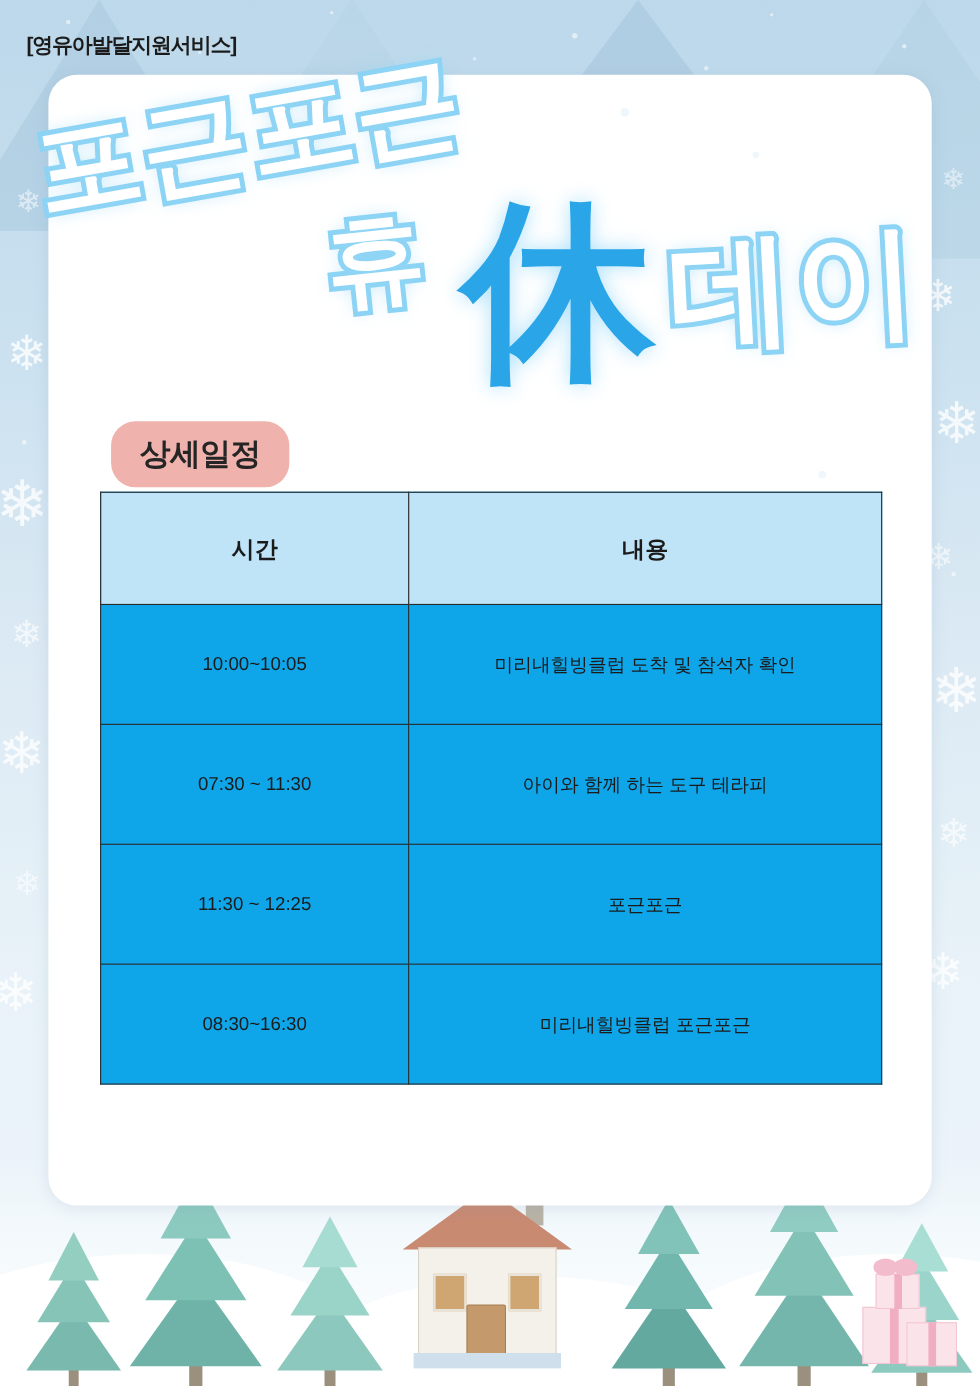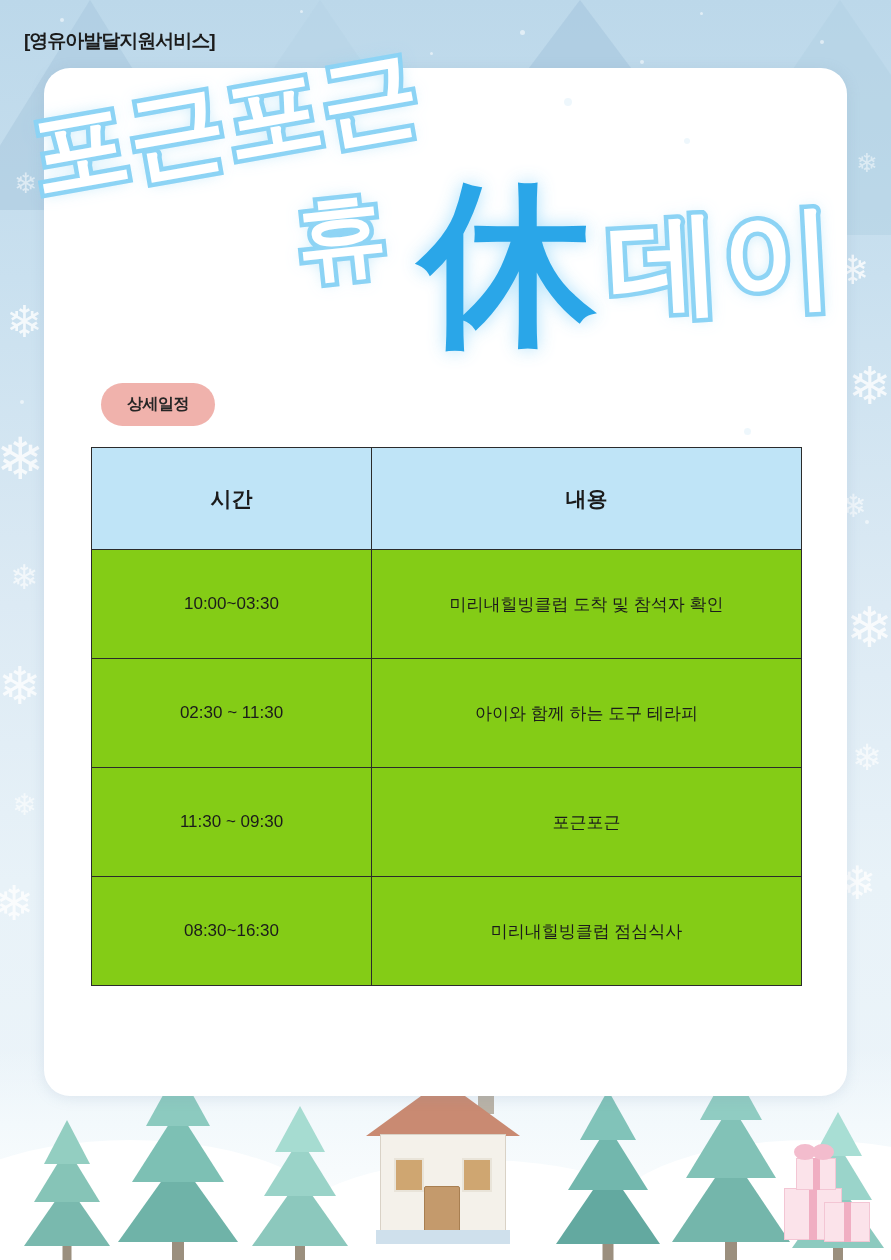--- a/index.html
+++ b/index.html
@@ -204,37 +204,37 @@
   }
 
   
   .section-chip {
     position: absolute;
     left: 101px;
     top: 383px;
     padding: 11px 26px;
     background: #f0b2ac;
     border-radius: 22px;
-    font-size: 16px;
+    font-size: 28px;
     font-weight: bold;
     color: #252525;
     letter-spacing: -.5px;
     z-index: 6;
   }
 
   
   .schedule {
     position: absolute;
     left: 91px;
     top: 447px;
     width: 710px;
     border-collapse: collapse;
     table-layout: fixed;
     z-index: 6;
-    background: #84cc16;
+    background: #0ea5e9;
   }
   .schedule th,
   .schedule td {
     border: 1px solid #2b2b2b;
     text-align: center;
     vertical-align: middle;
     color: #1b1b1b;
   }
   .schedule th {
     background: #bfe4f7;
@@ -378,29 +378,29 @@
 
 <table class="schedule">
   <thead>
     <tr>
       <th class="col-time">시간</th>
       <th class="col-desc">내용</th>
     </tr>
   </thead>
   <tbody>
     <tr>
-      <td>10:00~03:30</td>
+      <td>10:00~10:05</td>
       <td>미리내힐빙클럽 도착 및 참석자 확인</td>
     </tr>
     <tr>
-      <td>02:30 ~ 11:30</td>
+      <td>07:30 ~ 11:30</td>
       <td>아이와 함께 하는 도구 테라피</td>
     </tr>
     <tr>
-      <td>11:30 ~ 09:30</td>
+      <td>11:30 ~ 12:25</td>
       <td>포근포근</td>
     </tr>
     <tr>
       <td>08:30~16:30</td>
-      <td>미리내힐빙클럽 점심식사</td>
+      <td>미리내힐빙클럽 포근포근</td>
     </tr>
   </tbody>
 </table>
 
 </body></html>

